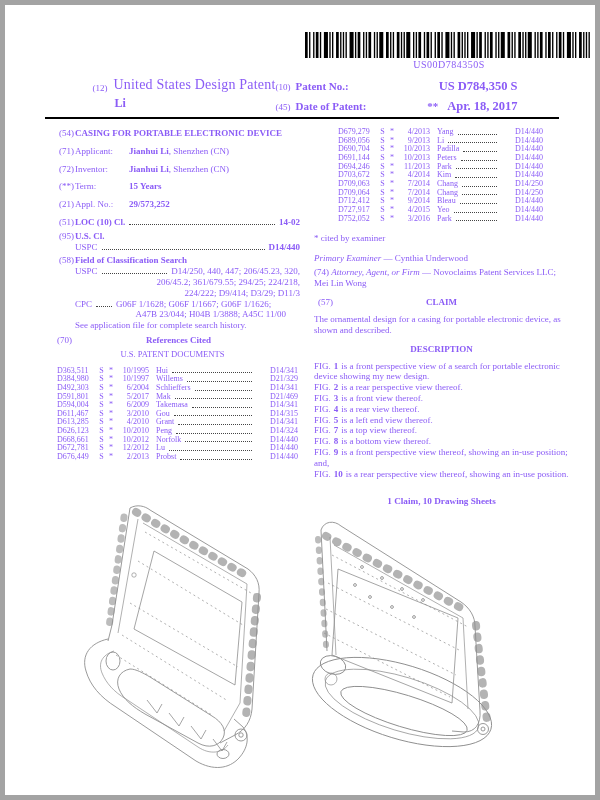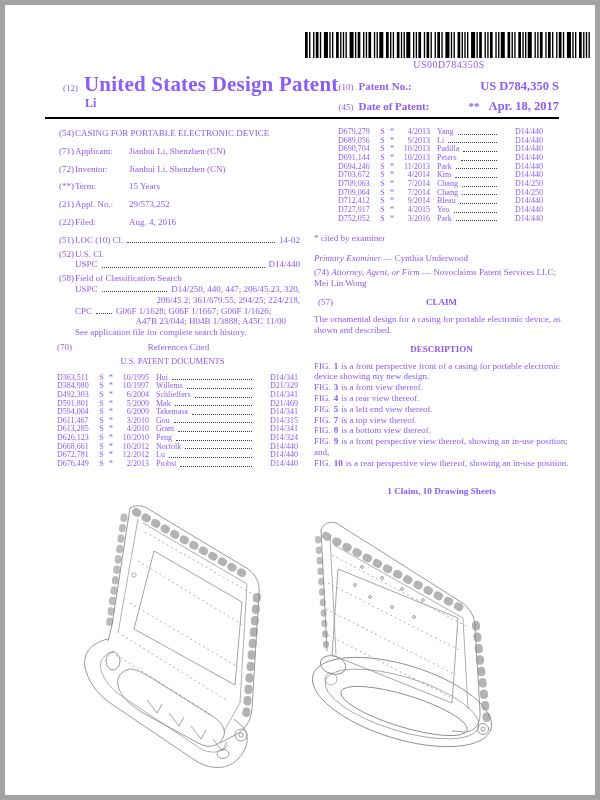--- a/index.html
+++ b/index.html
@@ -3,50 +3,50 @@
 <meta charset="utf-8">
 <style>
   html,body{margin:0;padding:0;background:#e8e8e8;}
   .page{position:relative;width:600px;height:800px;background:#ffffff;margin:0 auto;
         font-family:"Liberation Serif", serif;color:#8b5cf6;overflow:hidden;border:5px solid #a3a3a3;box-sizing:border-box;}
   
   .barcode{position:absolute;left:299px;top:27px;width:290px;text-align:center;}
   .barcode svg{display:block;margin:0 auto;}
   .barcode-text{font-size:10px;letter-spacing:.5px;margin-top:1px;}
   
-  .header{position:absolute;left:44px;right:36px;top:68px;display:flex;justify-content:center;}
+  .header{position:absolute;left:32px;right:36px;top:68px;display:flex;justify-content:center;}
   .h-left{display:flex;}
   .h-num{font-size:9px;margin:10px 6px 0 14px;}
-  .h-title{font-size:21px;font-weight:bold;letter-spacing:.2px;line-height:23px;white-space:nowrap;}
+  .h-title{font-size:14px;font-weight:normal;letter-spacing:.2px;line-height:23px;white-space:nowrap;}
   .h-inventor{font-size:12px;font-weight:bold;line-height:14px;margin-left:1px;}
   .h-right{width:242px;font-size:9px;margin-top:6px;}
   .h-row{display:flex;align-items:baseline;margin-bottom:5px;}
   .h-row .pnum{margin-right:5px;}
   .h-label{font-size:11px;font-weight:bold;}
   .h-value{margin-left:auto;font-size:12.5px;font-weight:bold;white-space:nowrap;}
   .h-stars{font-size:11px;font-weight:bold;margin-right:9px;}
   .rule{position:absolute;left:40px;right:36px;top:112px;border-top:2px solid #000;}
   
   .columns{position:absolute;left:40px;top:123px;width:524px;display:flex;gap:14px;}
   .col{width:255px;font-size:9px;line-height:10.8px;}
   .item{display:flex;margin-bottom:7px;}
   .item .num{width:30px;flex:none;padding-left:14px;box-sizing:border-box;}
   .item .num-w{width:30px;flex:none;padding-left:12px;box-sizing:border-box;}
   .item .body{flex:1;min-width:0;}
-  .b{font-weight:normal;}
+  .b{font-weight:bold;}
   .i{font-style:italic;}
   .lbl{display:inline-block;width:54px;}
   .flexrow{display:flex;align-items:flex-start;}
   .leader{flex:1;border-bottom:1.3px dotted #444;margin:0 4px 2.5px 4px;align-self:flex-end;min-width:10px;}
   .leader.short{flex:none;width:16px;}
   .ra{text-align:right;}
   .ra-pad{text-align:right;padding-right:14px;}
   .tight{margin-bottom:3px;}
   
-  .refs-head{text-align:center;font-weight:normal;flex:1;}
+  .refs-head{text-align:center;font-weight:bold;flex:1;}
   .us-docs{text-align:center;font-size:8.6px;margin:1px 0 7px;}
   .ref-table{font-size:8px;line-height:8.65px;}
   .ref-table.left-t{margin-left:12px;margin-right:2px;}
   .ref-table.right-t{margin-left:24px;margin-right:26px;}
   .ref-row{display:flex;align-items:center;}
   .ref-no{width:40px;flex:none;}
   .ref-kind{width:9px;flex:none;text-align:center;}
   .ref-star{width:10px;flex:none;text-align:center;}
   .ref-date{width:33px;flex:none;text-align:right;}
   .ref-name{margin-left:7px;flex:none;}
@@ -192,53 +192,50 @@
         <div class="body"><span class="lbl">Inventor:</span><span class="b">Jianhui Li</span><span>, Shenzhen (CN)</span></div>
       </div>
       <div class="item">
         <span class="num">(**)</span>
         <div class="body"><span class="lbl">Term:</span><span class="b">15 Years</span></div>
       </div>
       <div class="item">
         <span class="num">(21)</span>
         <div class="body"><span class="lbl">Appl. No.:</span><span class="b">29/573,252</span></div>
       </div>
-      <div class="item">
-        <span class="num">(22)</span>
-        <div class="body"><span class="lbl">Filed:</span><span class="b">Aug. 4, 2016</span></div>
-      </div>
       <div class="item tight">
         <span class="num">(51)</span>
         <div class="body flexrow">
             <span class="b">LOC (10) Cl.</span>
             <span class="leader"></span>
             <span class="b">14-02</span>
           </div>
       </div>
       <div class="item tight">
-        <span class="num">(52)</span>
+        <span class="num">(95)</span>
         <div class="body">
           <div class="b">U.S. Cl.</div>
           <div class="flexrow">
               <span>USPC</span>
               <span class="leader"></span>
               <span class="b">D14/440</span>
             </div>
         </div>
       </div>
       <div class="item tight">
         <span class="num">(58)</span>
         <div class="body">
           <div class="b">Field of Classification Search</div>
           <div class="flexrow">
               <span>USPC</span>
               <span class="leader"></span>
               <span>D14/250, 440, 447; 206/45.23, 320,</span>
             </div>
           <div class="ra">206/45.2; 361/679.55; 294/25; 224/218,</div>
+          <div class="ra">224/222; D9/414; D3/29; D11/3</div>
           <div class="flexrow">
               <span>CPC</span>
               <span class="leader short"></span>
               <span>G06F 1/1628; G06F 1/1667; G06F 1/1626;</span>
             </div>
           <div class="ra-pad">A47B 23/044; H04B 1/3888; A45C 11/00</div>
           <div>See application file for complete search history.</div>
         </div>
       </div>
       <div class="item tight" style="margin-top:4px;">
@@ -272,21 +269,21 @@
             <span class="ref-star">*</span>
             <span class="ref-date">6/2004</span>
             <span class="ref-name">Schlieffers</span>
             <span class="leader"></span>
             <span class="ref-cls">D14/341</span>
           </div>
           <div class="ref-row">
             <span class="ref-no">D591,801</span>
             <span class="ref-kind">S</span>
             <span class="ref-star">*</span>
-            <span class="ref-date">5/2009</span>
+            <span class="ref-date">5/2017</span>
             <span class="ref-name">Mak</span>
             <span class="leader"></span>
             <span class="ref-cls">D21/469</span>
           </div>
           <div class="ref-row">
             <span class="ref-no">D594,004</span>
             <span class="ref-kind">S</span>
             <span class="ref-star">*</span>
             <span class="ref-date">6/2009</span>
             <span class="ref-name">Takemasa</span>
@@ -464,21 +461,22 @@
       </div>
       <div class="sec-head">
         <span class="sec-num">(57)</span>
         <span>CLAIM</span>
       </div>
       <div class="claim-text">The ornamental design for a casing for portable electronic device, as shown and described.</div>
       <div class="sec-head">
         <span>DESCRIPTION</span>
       </div>
       <div id="fig-list">
-          <div class="fig-line"><span class="fig-prefix">FIG.</span><span class="fig-num">1</span><span>is a front perspective front of a casing for portable electronic device showing my new design.</span></div>
+          <div class="fig-line"><span class="fig-prefix">FIG.</span><span class="fig-num">1</span><span>is a front perspective view of a search for portable electronic device showing my new design.</span></div>
+          <div class="fig-line"><span class="fig-prefix">FIG.</span><span class="fig-num">2</span><span>is a rear perspective view thereof.</span></div>
           <div class="fig-line"><span class="fig-prefix">FIG.</span><span class="fig-num">3</span><span>is a front view thereof.</span></div>
           <div class="fig-line"><span class="fig-prefix">FIG.</span><span class="fig-num">4</span><span>is a rear view thereof.</span></div>
           <div class="fig-line"><span class="fig-prefix">FIG.</span><span class="fig-num">5</span><span>is a left end view thereof.</span></div>
           <div class="fig-line"><span class="fig-prefix">FIG.</span><span class="fig-num">7</span><span>is a top view thereof.</span></div>
           <div class="fig-line"><span class="fig-prefix">FIG.</span><span class="fig-num">8</span><span>is a bottom view thereof.</span></div>
           <div class="fig-line"><span class="fig-prefix">FIG.</span><span class="fig-num">9</span><span>is a front perspective view thereof, showing an in-use position; and,</span></div>
           <div class="fig-line"><span class="fig-prefix">FIG.</span><span class="fig-num">10</span><span>is a rear perspective view thereof, showing an in-use position.</span></div>
         </div>
       <div class="footer">1 Claim, 10 Drawing Sheets</div>
     </div>

